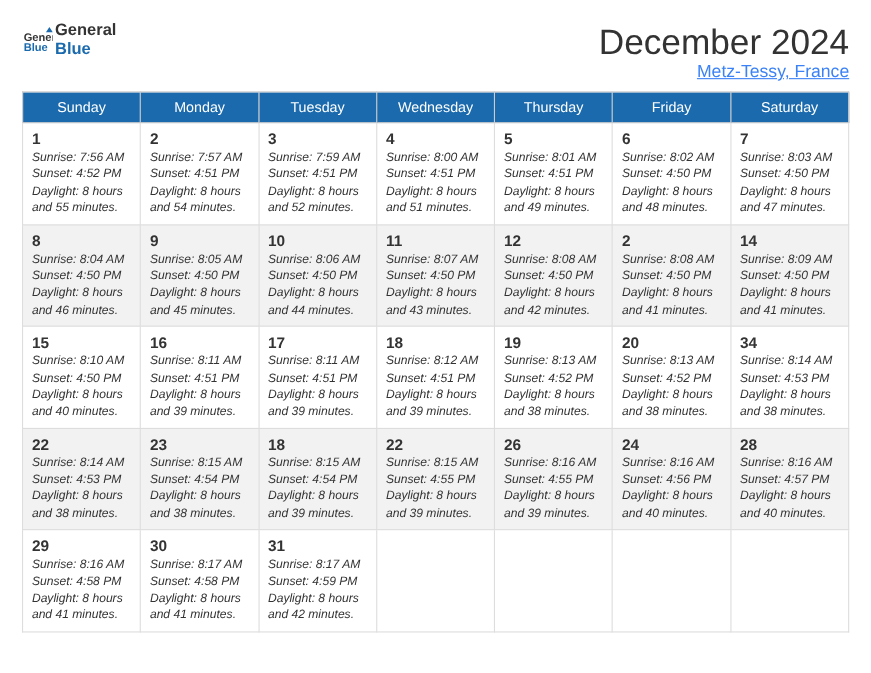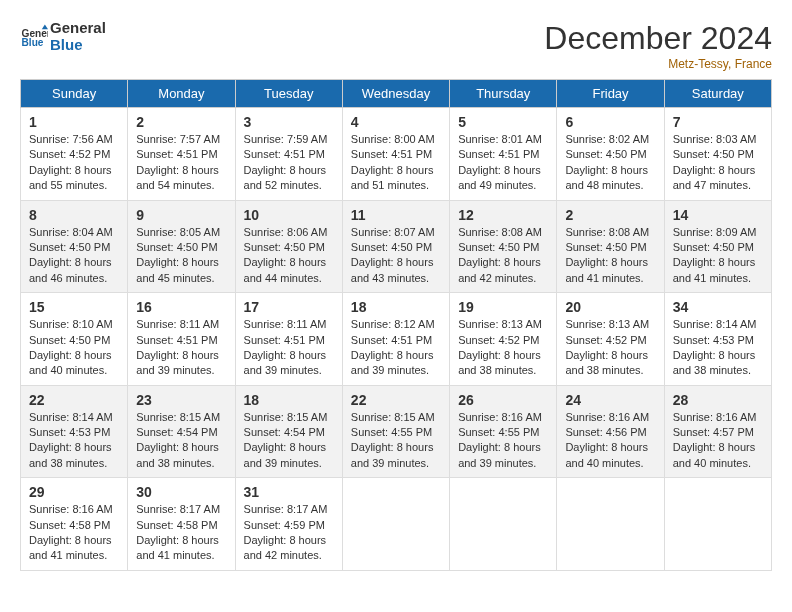--- a/index.html
+++ b/index.html
@@ -27,22 +27,23 @@
     }
     .title-block {
       text-align: right;
     }
     .month-title {
       font-size: 32px;
       font-weight: 300;
       color: #333;
     }
     .subtitle {
-      font-size: 12px;
-      color: #a16207;
+      font-size: 16px;
+      color: #3b82f6;
+      text-decoration: underline;
     }
     .calendar {
       width: 100%;
       border-collapse: collapse;
       font-size: 11px;
     }
     .calendar th {
       background-color: #1a6aad;
       color: #fff;
       text-align: center;
@@ -65,20 +66,21 @@
     .day-number {
       font-size: 14px;
       font-weight: bold;
       color: #333;
       display: block;
       margin-bottom: 2px;
     }
     .day-info {
       color: #333;
       line-height: 1.4;
+      font-style: italic;
     }
     .empty-cell {
       background: #fff !important;
     }
   </style>
 </head>
 <body>
 
 <div class="header">
   <div class="logo">

